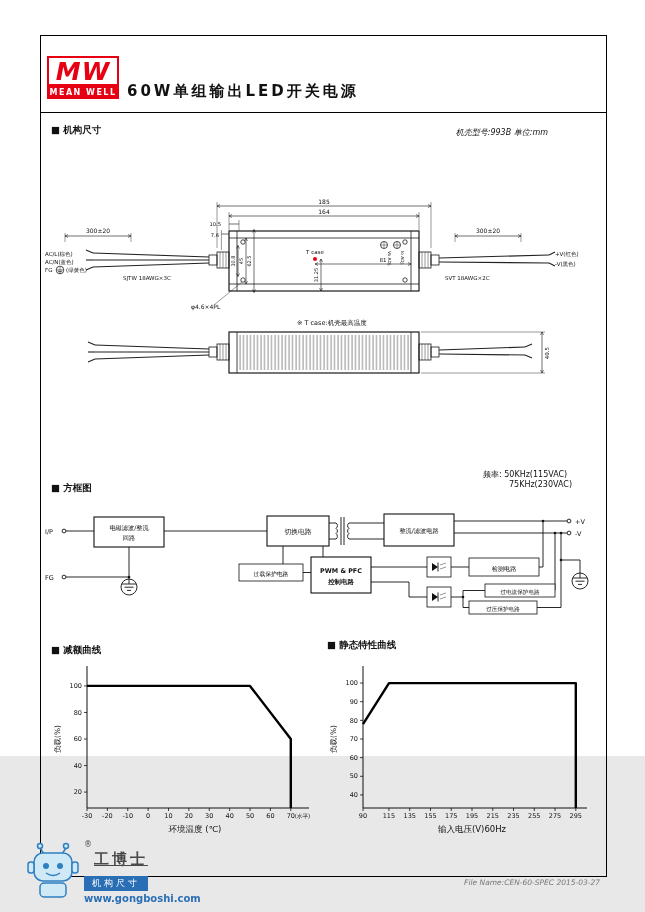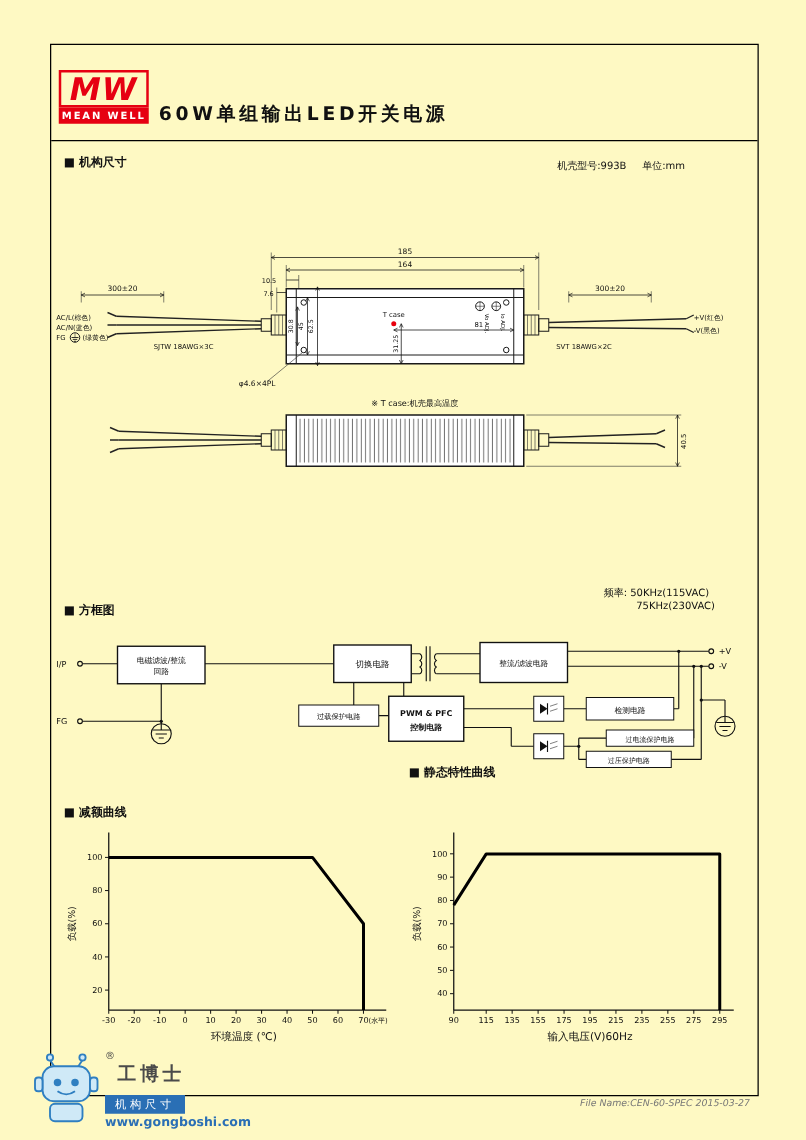--- a/index.html
+++ b/index.html
@@ -1,48 +1,48 @@
 <!DOCTYPE html>
 <html><head>
 <meta charset="utf-8">
 <style>
   *{box-sizing:border-box;}
   html,body{margin:0;padding:0;background:#e8e8e8;}
   body{width:645px;height:912px;overflow:hidden;}
-  .page{position:relative;width:645px;height:912px;background:#fef9c3;color:#111;
+  .page{position:relative;width:645px;height:756px;background:#ffffff;color:#111;
         font-family:"DejaVu Sans","Liberation Sans",sans-serif;}
   .frame{position:absolute;left:40px;top:35px;width:567px;height:842px;border:1.5px solid #000;}
   
   .logo{position:absolute;left:6px;top:20px;width:72px;}
   .logo-mw{border:2px solid #e60012;color:#e60012;font-weight:bold;font-style:italic;
            font-size:25px;text-align:center;height:30px;line-height:28px;letter-spacing:1px;}
   .logo-band{background:#e60012;color:#fff;font-size:8px;font-weight:bold;text-align:center;
              letter-spacing:1.5px;padding:2px 0;}
   .doc-title{position:absolute;left:86px;top:46px;font-size:15px;font-weight:600;letter-spacing:3px;}
   .series{position:absolute;right:8px;top:44px;font-size:17px;font-weight:bold;letter-spacing:1px;}
   .header-rule{position:absolute;left:0;right:0;top:76px;border-top:1.2px solid #000;}
   
   .sec-title{font-size:9.5px;font-weight:bold;}
   .mech-title{position:absolute;left:10px;top:88px;}
   .mech-note{position:absolute;right:58px;top:91px;font-size:8px;}
-  .mech-note span{margin-left:10px;}
+  .mech-note span{margin-left:0;font-style:italic;}
   .mech-svg{position:absolute;left:2px;top:112px;}
   .block-title{position:absolute;left:10px;top:446px;}
   .freq-note{position:absolute;right:34px;top:434px;font-size:8px;line-height:10px;}
   .freq-line2{margin-left:26px;}
   .block-svg{position:absolute;left:2px;top:468px;}
   .chart-title-derating{position:absolute;left:10px;top:608px;}
-  .chart-title-static{position:absolute;left:286px;top:576px;}
+  .chart-title-static{position:absolute;left:286px;top:603px;}
   .chart1{position:absolute;left:10px;top:622px;}
   .chart2{position:absolute;left:286px;top:622px;}
   
   .watermark{position:absolute;left:26px;top:840px;display:flex;align-items:flex-start;}
   .wm-col{margin-left:4px;}
   .wm-reg{font-size:8px;color:#4a4a4a;height:9px;}
-  .wm-brand{font-size:15px;font-weight:bold;color:#4a4a4a;letter-spacing:3px;margin:1px 0 2px 10px;}
+  .wm-brand{font-size:15px;font-weight:bold;color:#4a4a4a;letter-spacing:3px;margin:1px 0 2px 10px;text-decoration:underline;}
   .wm-band{display:inline-block;background:#2a6fb5;color:#fff;font-size:9px;letter-spacing:3px;
            padding:1px 8px;}
   .wm-url{color:#2a6fb5;font-size:10px;font-weight:bold;margin-top:2px;}
   .file-note{position:absolute;right:45px;top:878px;font-size:7.5px;font-style:italic;color:#777;}
   
   svg text{font-family:"DejaVu Sans","Liberation Sans",sans-serif;fill:#111;}
   .ln{stroke:#1a1a1a;stroke-width:0.8;fill:none;}
   .thk{stroke:#1a1a1a;stroke-width:1.2;fill:#fff;}
   .ext{stroke:#333;stroke-width:0.5;fill:none;}
   .wire{stroke:#222;stroke-width:1.1;fill:none;}

